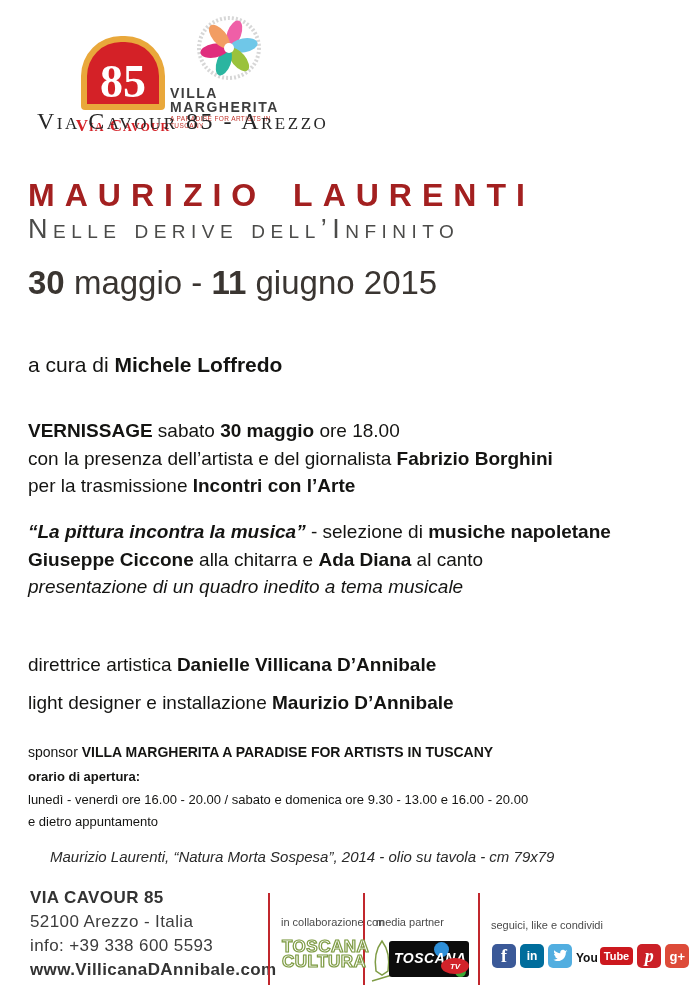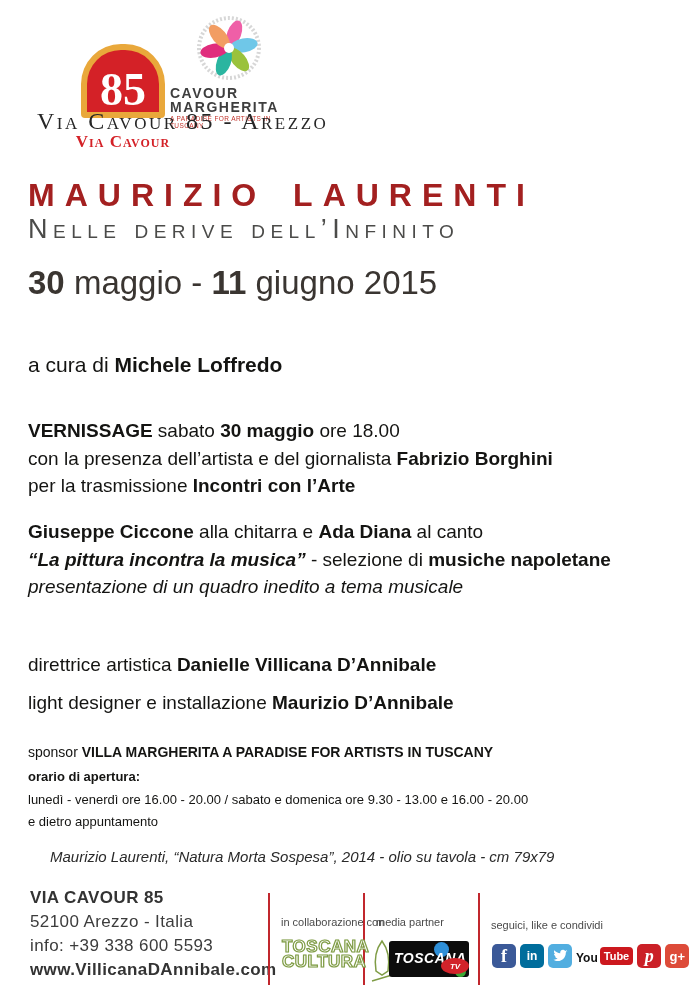--- a/index.html
+++ b/index.html
@@ -1,21 +1,21 @@
 <!DOCTYPE html>
 <html><head>
 <meta charset="utf-8">
 <style>
   html,body{margin:0;padding:0;background:#ffffff;}
   .page{position:relative;width:694px;height:1000px;background:#ffffff;overflow:hidden;
         font-family:"Liberation Sans",sans-serif;color:#1c1c1b;}
 
   
   .cavour-logo{position:absolute;left:73px;top:28px;width:100px;text-align:center;}
-  .arch{width:72px;height:62px;margin:16px auto;background:#d42127;border:6px solid #e9a83b;
+  .arch{width:72px;height:62px;margin:8px auto;background:#d42127;border:6px solid #e9a83b;
         border-radius:40px 40px 4px 4px;display:flex;align-items:flex-end;justify-content:center;}
   .arch-num{font-family:"Liberation Serif",serif;font-size:46px;font-weight:bold;color:#ffffff;line-height:0.95;}
   .cavour-label{font-family:"Liberation Serif",serif;font-variant:small-caps;font-weight:bold;
         color:#d42127;font-size:17px;letter-spacing:1px;margin-top:-2px;}
 
   .villa-logo{position:absolute;left:170px;top:14px;width:120px;text-align:left;}
   .villa-name{font-size:14px;font-weight:bold;color:#3e3e3e;letter-spacing:1.5px;line-height:14px;}
   .villa-tagline{font-size:6.5px;color:#c2342c;letter-spacing:0.4px;margin-top:1px;}
 
   .address-line{position:absolute;left:37px;top:108px;font-family:"Liberation Serif",serif;
@@ -103,42 +103,42 @@
           <ellipse cx="59" cy="19" rx="7" ry="14" fill="#2ab5a0"></ellipse>
         </g>
       <g transform="rotate(260,59,34)">
           <ellipse cx="59" cy="19" rx="7" ry="14" fill="#e02d7d"></ellipse>
         </g>
       <g transform="rotate(320,59,34)">
           <ellipse cx="59" cy="19" rx="7" ry="14" fill="#f29d63"></ellipse>
         </g>
       <circle cx="59" cy="34" r="5" fill="#ffffff"></circle>
     </svg>
-    <div class="villa-name">CAVOUR</div>
+    <div class="villa-name">VILLA</div>
     <div class="villa-name">MARGHERITA</div>
     <div class="villa-tagline">A PARADISE FOR ARTISTS IN TUSCANY</div>
   </div>
 
   <div class="address-line">Via Cavour 85 - Arezzo</div>
 
   <div class="title">MAURIZIO LAURENTI</div>
   <div class="subtitle">Nelle derive dell’Infinito</div>
   <div class="date-line"><b>30</b><span> maggio - </span><b>11</b><span> giugno 2015</span></div>
 
   <div class="txt curator"><span>a cura di </span><b>Michele Loffredo</b></div>
 
   <div class="txt block-vernissage">
     <div><b>VERNISSAGE</b><span> sabato </span><b>30 maggio</b><span> ore 18.00</span></div>
     <div><span>con la presenza dell’artista e del giornalista </span><b>Fabrizio Borghini</b></div>
     <div><span>per la trasmissione </span><b>Incontri con l’Arte</b></div>
   </div>
 
   <div class="txt block-second">
+    <div><b class="it">“La pittura incontra la musica”</b><span> - selezione di </span><b>musiche napoletane</b></div>
     <div><b>Giuseppe Ciccone</b><span> alla chitarra e </span><b>Ada Diana</b><span> al canto</span></div>
-    <div><b class="it">“La pittura incontra la musica”</b><span> - selezione di </span><b>musiche napoletane</b></div>
     <div class="it">presentazione di un quadro inedito a tema musicale</div>
   </div>
 
   <div class="txt director"><span>direttrice artistica </span><b>Danielle Villicana D’Annibale</b></div>
   <div class="txt light"><span>light designer e installazione </span><b>Maurizio D’Annibale</b></div>
   <div class="txt sponsor"><span>sponsor </span><b>VILLA MARGHERITA A PARADISE FOR ARTISTS IN TUSCANY</b></div>
 
   <div class="txt hours">
     <div><b>orario di apertura:</b></div>
     <div>lunedì - venerdì ore 16.00 - 20.00 / sabato e domenica ore 9.30 - 13.00 e 16.00 - 20.00</div>

